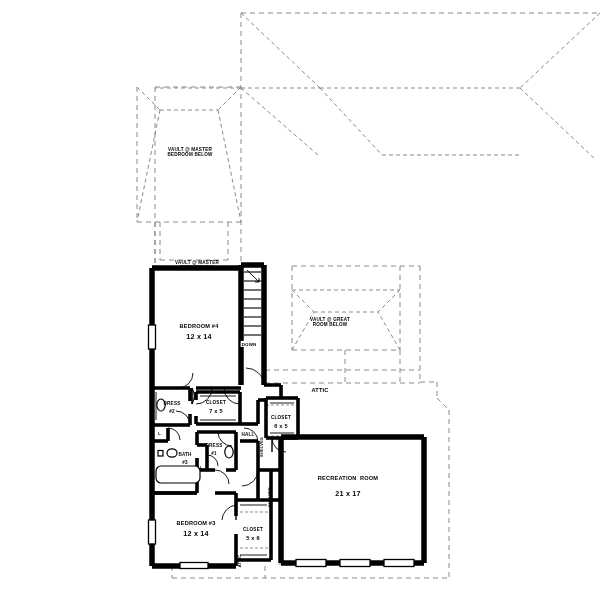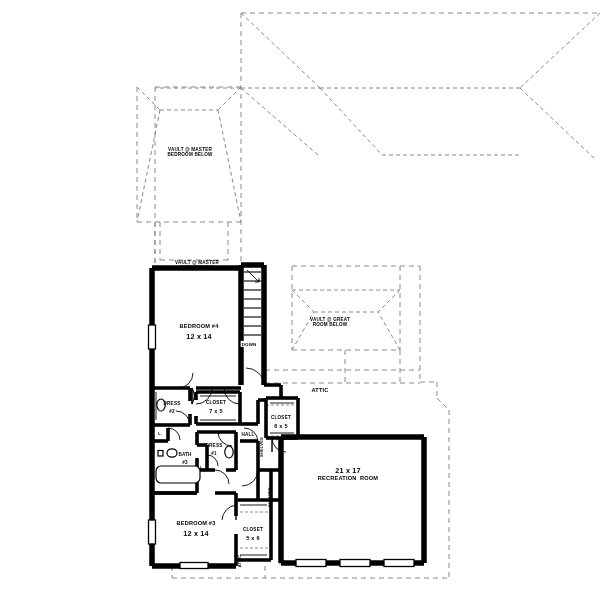--- a/index.html
+++ b/index.html
@@ -295,21 +295,21 @@
 BEDROOM BELOW</div>
       <div class="lbl lbl-tiny" style="left: 197px; top: 265px;">VAULT @ MASTER
 BATH BELOW</div>
       <div class="lbl lbl-tiny" style="left: 330px; top: 322px;">VAULT @ GREAT
 ROOM BELOW</div>
       <div class="lbl lbl-small" style="left: 199px; top: 326px;">BEDROOM #4</div>
       <div class="lbl lbl-room" style="left: 199px; top: 337px;">12 x 14</div>
       <div class="lbl lbl-small" style="left: 196px; top: 523px;">BEDROOM #3</div>
       <div class="lbl lbl-room" style="left: 196px; top: 534px;">12 x 14</div>
       <div class="lbl lbl-small" style="left: 348px; top: 478px;">RECREATION  ROOM</div>
-      <div class="lbl lbl-room" style="left: 348px; top: 471px;">21 x 17</div>
+      <div class="lbl lbl-room" style="left: 348px; top: 494px;">21 x 17</div>
       <div class="lbl lbl-small" style="left: 320px; top: 390px;">ATTIC</div>
       <div class="lbl lbl-tiny" style="left: 248px; top: 435px;">HALL</div>
       <div class="lbl lbl-tiny" style="left: 216px; top: 403px;">CLOSET</div>
       <div class="lbl lbl-small" style="left: 216px; top: 411px;">7 x 5</div>
       <div class="lbl lbl-tiny" style="left: 281px; top: 418px;">CLOSET</div>
       <div class="lbl lbl-small" style="left: 281px; top: 426px;">6 x 5</div>
       <div class="lbl lbl-tiny" style="left: 253px; top: 530px;">CLOSET</div>
       <div class="lbl lbl-small" style="left: 253px; top: 538px;">5 x 6</div>
       <div class="lbl lbl-tiny" style="left: 172px; top: 404px;">DRESS</div>
       <div class="lbl lbl-tiny" style="left: 172px; top: 412px;">#2</div>

